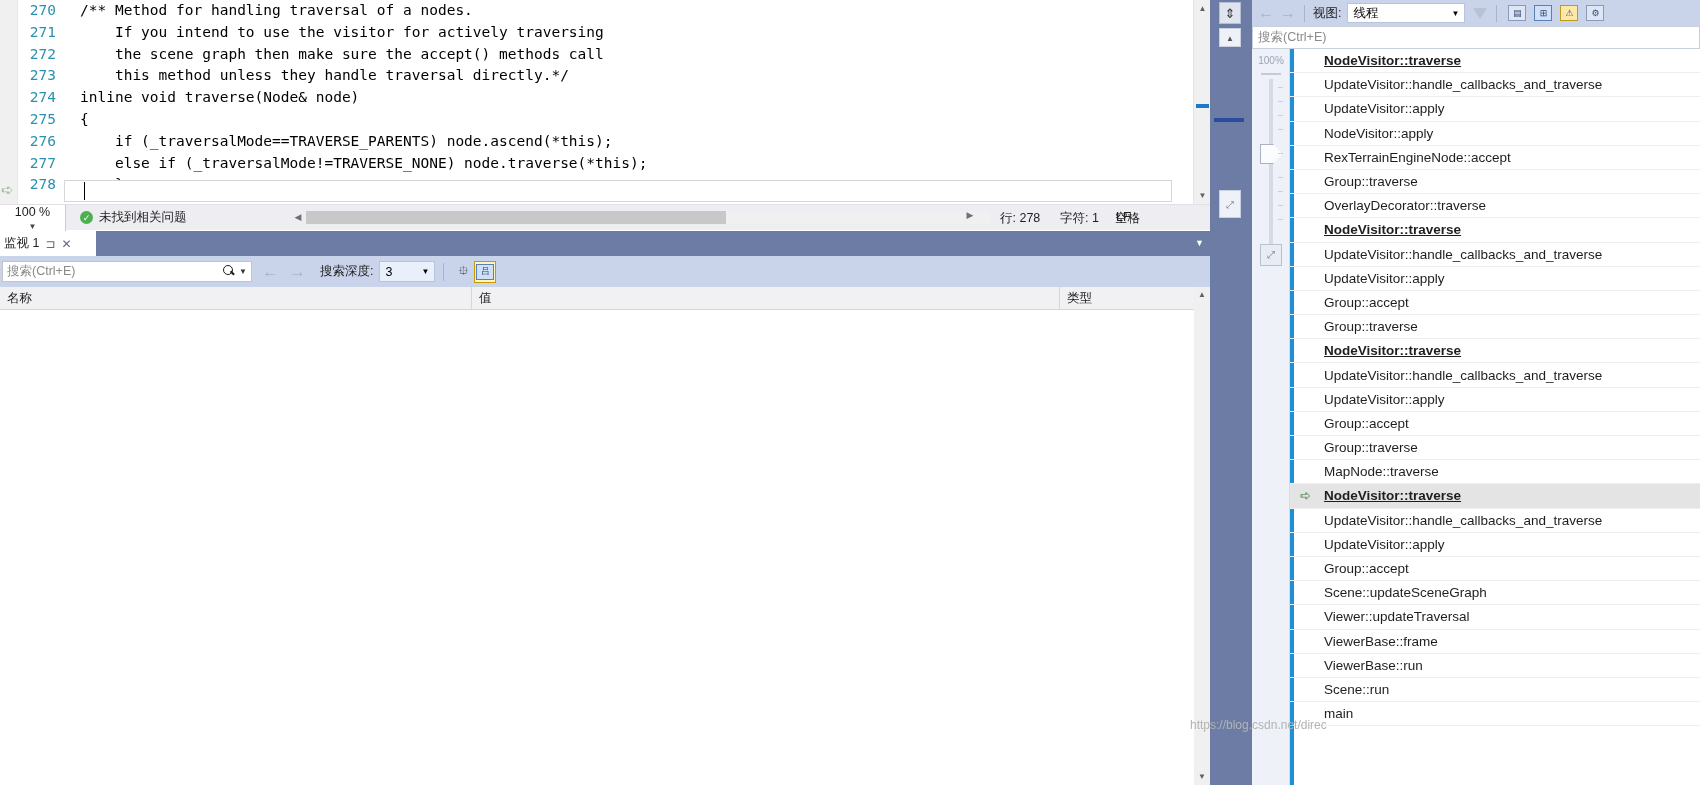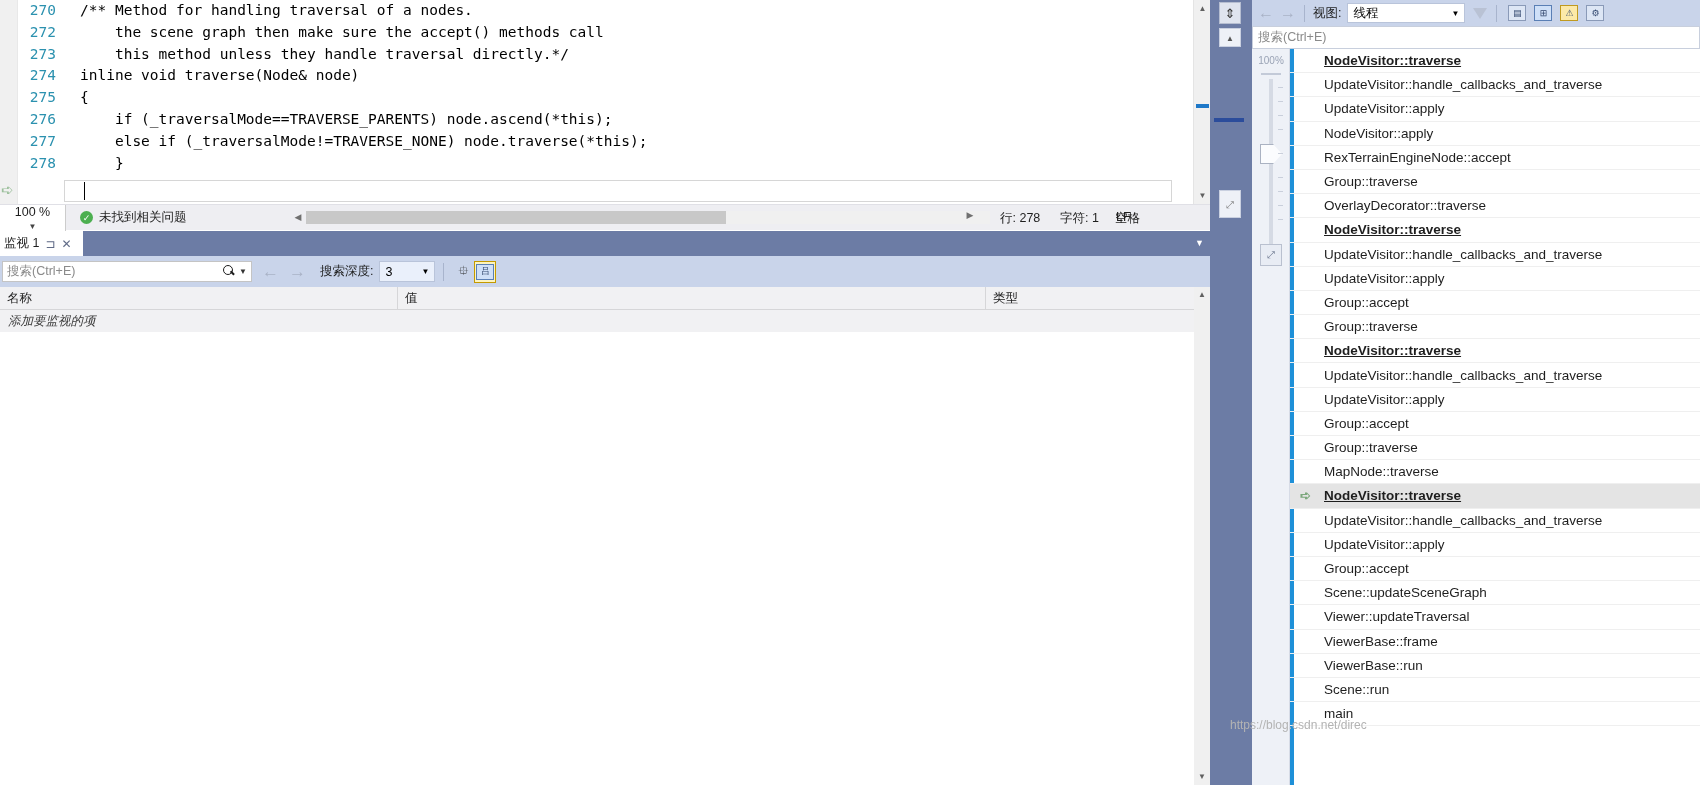--- a/index.html
+++ b/index.html
@@ -109,21 +109,21 @@
   
   #watch-window {
     position: absolute; left: 0; top: 231px; width: 1210px; height: 554px;
     background: #ffffff;
   }
   #watch-tabstrip {
     position: absolute; left: 0; top: 0; width: 1210px; height: 25px;
     background: #6c7ca5;
   }
   #watch-tab {
-    position: absolute; left: 0; top: 0; width: 83px; height: 25px;
+    position: absolute; left: 0; top: 0; width: 96px; height: 25px;
     background: #ffffff; display: flex; align-items: center;
     padding-left: 4px; gap: 6px; font-size: 12.5px; color: #1e1e1e;
   }
   #watch-tab .tab-label { color: #1e1e1e; }
   .tab-icon { color: #5f6a86; font-size: 12px; cursor: default; }
   #watch-tab-caret {
     position: absolute; right: 6px; top: 7px; color: #ffffff; font-size: 9px;
   }
 
   #watch-toolbar {
@@ -164,21 +164,21 @@
     justify-content: center; font-size: 13px; color: #2b2b2b;
   }
   .tb-btn.active { border: 1px solid #c49a00; background: #fdf4bf; }
 
   #watch-headers {
     position: absolute; left: 0; top: 56px; width: 1194px; height: 23px;
     background: #f1f1f3; border-bottom: 1px solid #d6d6d8;
     display: flex; align-items: center; font-size: 12.5px; color: #1e1e1e;
   }
   .wh-cell { height: 23px; display: flex; align-items: center; padding-left: 7px; }
-  .wh-cell.name { width: 398px; border-right: 1px solid #d6d6d8; }
+  .wh-cell.name { width: 472px; border-right: 1px solid #d6d6d8; }
   .wh-cell.value { width: 588px; border-right: 1px solid #d6d6d8; }
   .wh-cell.type { flex: 1; }
 
   #watch-rows {
     position: absolute; left: 0; top: 79px; width: 1194px; height: 22px;
     background: #f1f1f3;
   }
   #watch-empty-row {
     height: 22px; display: flex; align-items: center;
     padding-left: 8px; font-size: 12.5px; font-style: italic; color: #3b3b3b;
@@ -309,40 +309,44 @@
     border-bottom: 1px solid #efefef; white-space: nowrap;
   }
   .cs-row.bold { font-weight: bold; text-decoration: underline; }
   .cs-row.current { background: #e4e4e4; }
   .cs-row .marker {
     position: absolute; left: 10px; top: 5px; width: 14px; height: 14px;
     color: #7da87d; font-size: 13px; line-height: 14px;
   }
 
   #watermark {
-    position: absolute; left: 1230px; top: 718px;
+    position: absolute; left: 1190px; top: 718px;
     font-size: 12px; color: #b3b3b3; white-space: nowrap;
   }
 </style>
 </head>
 <body>
 
 <div id="app">
 
   <div id="left-col">
 
     <div id="editor">
       <div id="editor-glyph-margin">
         <span class="glyph-arrow">➪</span>
       </div>
 
       <div id="code-area">
         <div class="code-line">
           <span class="ln">270</span>
           <span class="ctext">/** Method for handling traversal of a nodes.</span>
+        </div>
+        <div class="code-line">
+          <span class="ln">271</span>
+          <span class="ctext">    If you intend to use the visitor for actively traversing</span>
         </div>
         <div class="code-line">
           <span class="ln">272</span>
           <span class="ctext">    the scene graph then make sure the accept() methods call</span>
         </div>
         <div class="code-line">
           <span class="ln">273</span>
           <span class="ctext">    this method unless they handle traversal directly.*/</span>
         </div>
         <div class="code-line">
@@ -431,25 +435,20 @@
           <span class="icon-sq blue">吕</span>
         </div>
       </div>
 
       <div id="watch-headers">
         <div class="wh-cell name">名称</div>
         <div class="wh-cell value">值</div>
         <div class="wh-cell type">类型</div>
       </div>
 
-      <div id="watch-rows">
-        <div id="watch-empty-row">
-          <span>添加要监视的项</span>
-        </div>
-      </div>
 
       <div id="watch-body-blank"></div>
 
       <div id="watch-vscroll">
         <div class="up">▲</div>
         <div class="dn">▼</div>
       </div>
     </div>
   </div>
 

